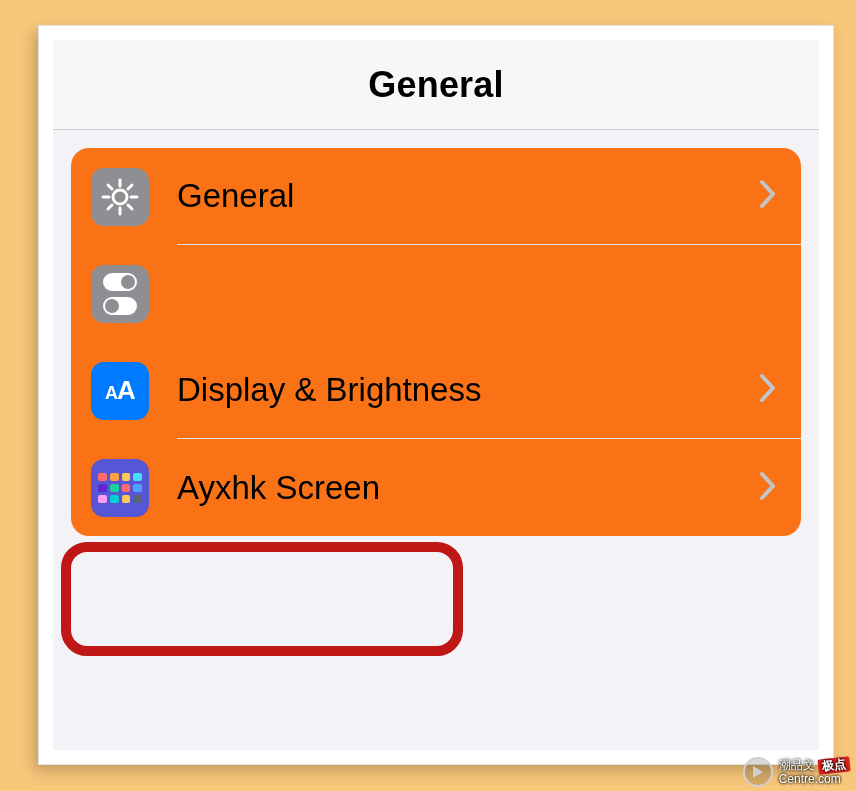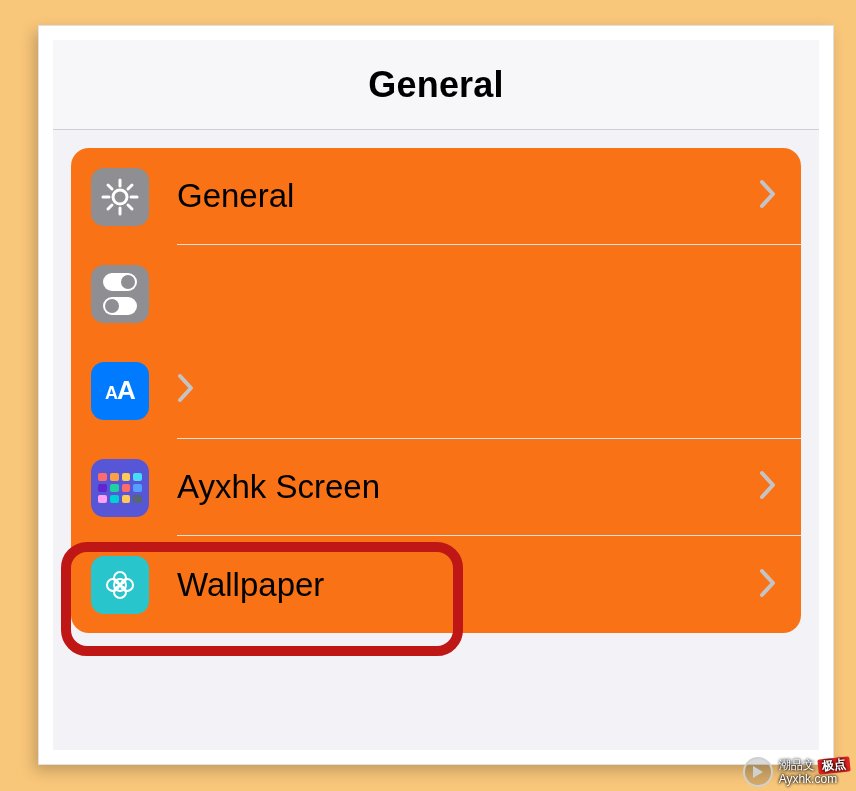--- a/index.html
+++ b/index.html
@@ -205,20 +205,21 @@
               <div class="tog off"></div>
             </div>
           </div>
         </div>
 
         <div class="row">
           <div class="icon-wrap icon-blue">
             <span class="aa-text"><span class="aa-small">A</span>A</span>
           </div>
           <div class="label-chevron">
+            <span class="row-label">Display &amp; Brightness</span>
             <span class="chevron">
               <svg width="18" height="30" viewBox="0 0 18 30">
                   <path d="M3 3 L14 15 L3 27" stroke="currentColor" stroke-width="4" fill="none" stroke-linecap="round" stroke-linejoin="round"></path>
                 </svg>
             </span>
           </div>
         </div>
 
         <div class="row">
           <div class="icon-wrap icon-purple">
@@ -241,55 +242,34 @@
             <span class="row-label">Ayxhk Screen</span>
             <span class="chevron">
               <svg width="18" height="30" viewBox="0 0 18 30">
                   <path d="M3 3 L14 15 L3 27" stroke="currentColor" stroke-width="4" fill="none" stroke-linecap="round" stroke-linejoin="round"></path>
                 </svg>
             </span>
           </div>
         </div>
 
 
-        <div class="row">
-          <div class="icon-wrap icon-teal">
-            <svg width="42" height="42" viewBox="0 0 42 42">
-              <g fill="none" stroke="#fff" stroke-width="2">
-                <circle cx="21" cy="21" r="6"></circle>
-                <circle cx="14" cy="21" r="6"></circle>
-                <circle cx="28" cy="21" r="6"></circle>
-                <circle cx="21" cy="14" r="6"></circle>
-                <circle cx="21" cy="28" r="6"></circle>
-              </g>
-            </svg>
-          </div>
-          <div class="label-chevron">
-            <span class="row-label">Wallpaper</span>
-            <span class="chevron">
-              <svg width="18" height="30" viewBox="0 0 18 30">
-                  <path d="M3 3 L14 15 L3 27" stroke="currentColor" stroke-width="4" fill="none" stroke-linecap="round" stroke-linejoin="round"></path>
-                </svg>
-            </span>
-          </div>
-        </div>
 
       </div>
 
       <div class="highlight-box"></div>
     </div>
   </div>
 </div>
 
 <div class="watermark">
   <div class="play-circ">
     <svg width="12" height="14" viewBox="0 0 12 14">
         <path d="M1 1 L11 7 L1 13 Z" fill="currentColor"></path>
       </svg>
   </div>
   <div class="wm-text">
     <div>
       <span>潮品文</span>
       <span class="wm-badge">极点</span>
     </div>
-    <div>Ayxhk.com</div>
+    <div>Centre.com</div>
   </div>
 </div>
 
 </body></html>

